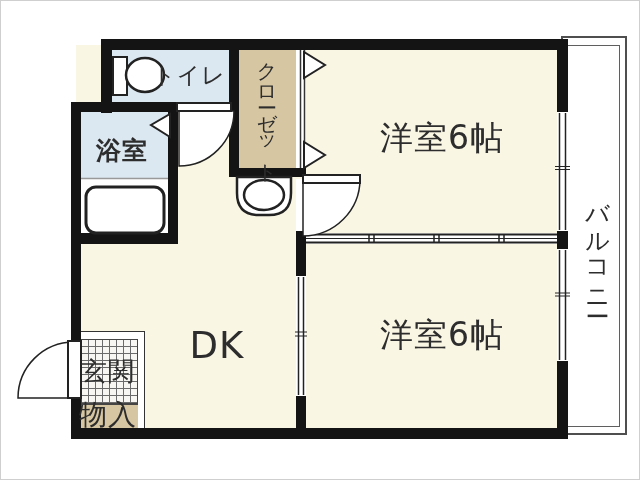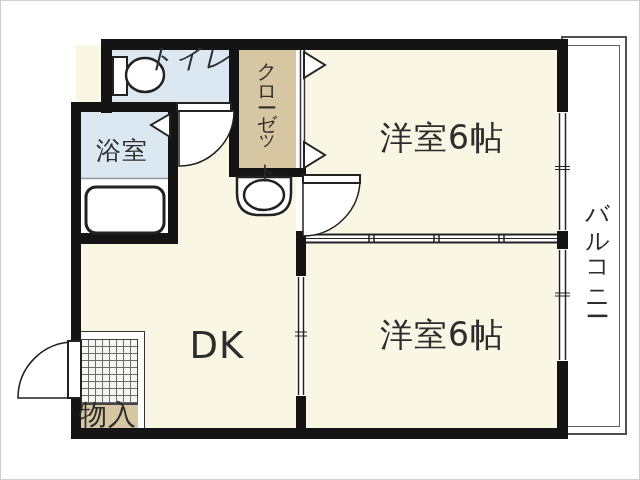--- a/index.html
+++ b/index.html
@@ -157,22 +157,23 @@
       <path d="M302,178 L359,178 A57,57 0 0 1 302,235 Z" fill="#ffffff" stroke="#222" stroke-width="1.5"></path>
       <rect x="302" y="174" width="57" height="8" fill="#ffffff" stroke="#222" stroke-width="2"></rect>
     </g>
 
     <g>
       <path d="M73,397 L73,341 A56,56 0 0 0 17,397 Z" fill="#ffffff" stroke="#222" stroke-width="1.5"></path>
       <rect x="67" y="340" width="13" height="57" fill="#ffffff" stroke="#222" stroke-width="2"></rect>
     </g>
   </svg>
 
-  <div class="lbl" style="left:188px;top:57px;font-size:27px;font-style:italic;">トイレ</div>
-  <div class="lbl" style="left:121px;top:150px;font-size:25px;">浴室</div>
+  <div class="lbl" style="left:188px;top:74px;font-size:23px;">トイレ</div>
+  <div class="lbl" style="left:121px;top:150px;font-size:25px;font-weight:bold;">浴室</div>
   <div class="lbl vert" style="left:266px;top:110px;font-size:20px;">クローゼット</div>
   <div class="lbl" style="left:441px;top:137px;font-size:33px;">洋室6帖</div>
   <div class="lbl" style="left:441px;top:334px;font-size:33px;">洋室6帖</div>
   <div class="lbl" style="left:216px;top:321px;font-size:37px;margin-top:24px;">DK</div>
+  <div class="lbl" style="left:107px;top:371px;font-size:26px;">玄関</div>
   <div class="lbl" style="left:107px;top:414px;font-size:28px;">物入</div>
   <div class="lbl vert" style="left:596px;top:245px;font-size:24px;">バルコニー</div>
 
 </div>
 
 </body></html>

